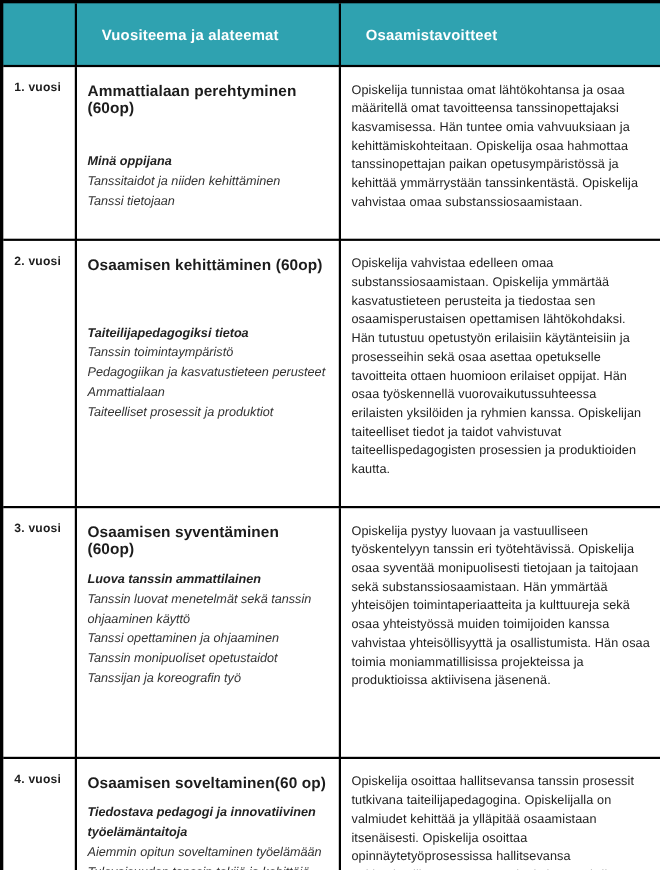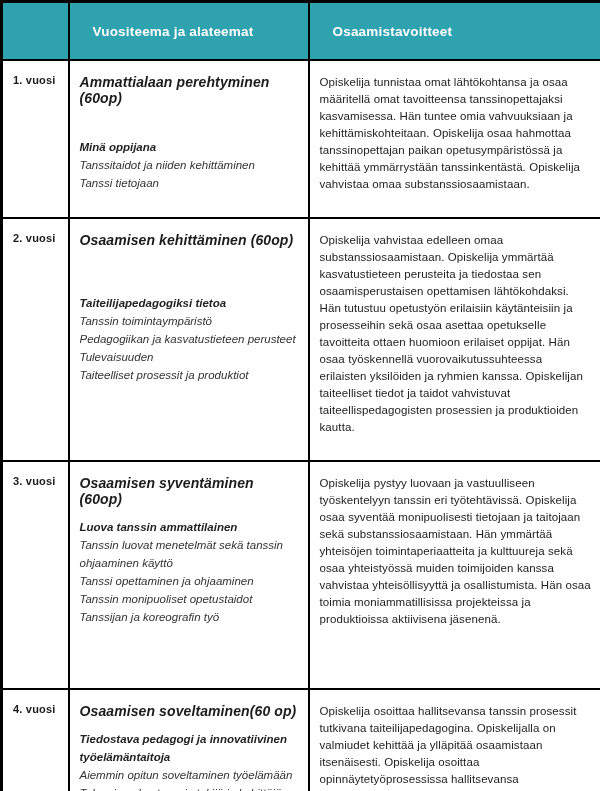--- a/index.html
+++ b/index.html
@@ -45,21 +45,20 @@
 
   .year {
     font-size: 11px;
     font-weight: bold;
     letter-spacing: 0.2px;
   }
 
   .theme {
     font-size: 14px;
     font-weight: bold;
-    font-style: italic;
     letter-spacing: 0.1px;
   }
   .subtitle {
     font-size: 11.5px;
     font-weight: bold;
     font-style: italic;
     line-height: 18px;
     color: #222;
   }
   .item {
@@ -116,21 +115,21 @@
   <tr class="r2">
     <td class="cell-pad">
       <div class="year">2. vuosi</div>
     </td>
     <td class="cell-pad">
       <div class="theme">Osaamisen kehittäminen (60op)</div>
       <div class="sp sp-xl"></div>
       <div class="subtitle">Taiteilijapedagogiksi tietoa</div>
       <div class="item">Tanssin toimintaympäristö</div>
       <div class="item">Pedagogiikan ja kasvatustieteen perusteet</div>
-      <div class="item">Tulevaisuuden</div>
+      <div class="item">Ammattialaan</div>
       <div class="item">Taiteelliset prosessit ja produktiot</div>
     </td>
     <td class="cell-pad">
       <div class="obj">Opiskelija vahvistaa edelleen omaa substanssiosaamistaan. Opiskelija ymmärtää kasvatustieteen perusteita ja tiedostaa sen osaamisperustaisen opettamisen lähtökohdaksi. Hän tutustuu opetustyön erilaisiin käytänteisiin ja prosesseihin sekä osaa asettaa opetukselle tavoitteita ottaen huomioon erilaiset oppijat. Hän osaa työskennellä vuorovaikutussuhteessa erilaisten yksilöiden ja ryhmien kanssa. Opiskelijan taiteelliset tiedot ja taidot vahvistuvat taiteellispedagogisten prosessien ja produktioiden kautta.</div>
     </td>
   </tr>
 
   <tr class="r3">
     <td class="cell-pad">
       <div class="year">3. vuosi</div>

